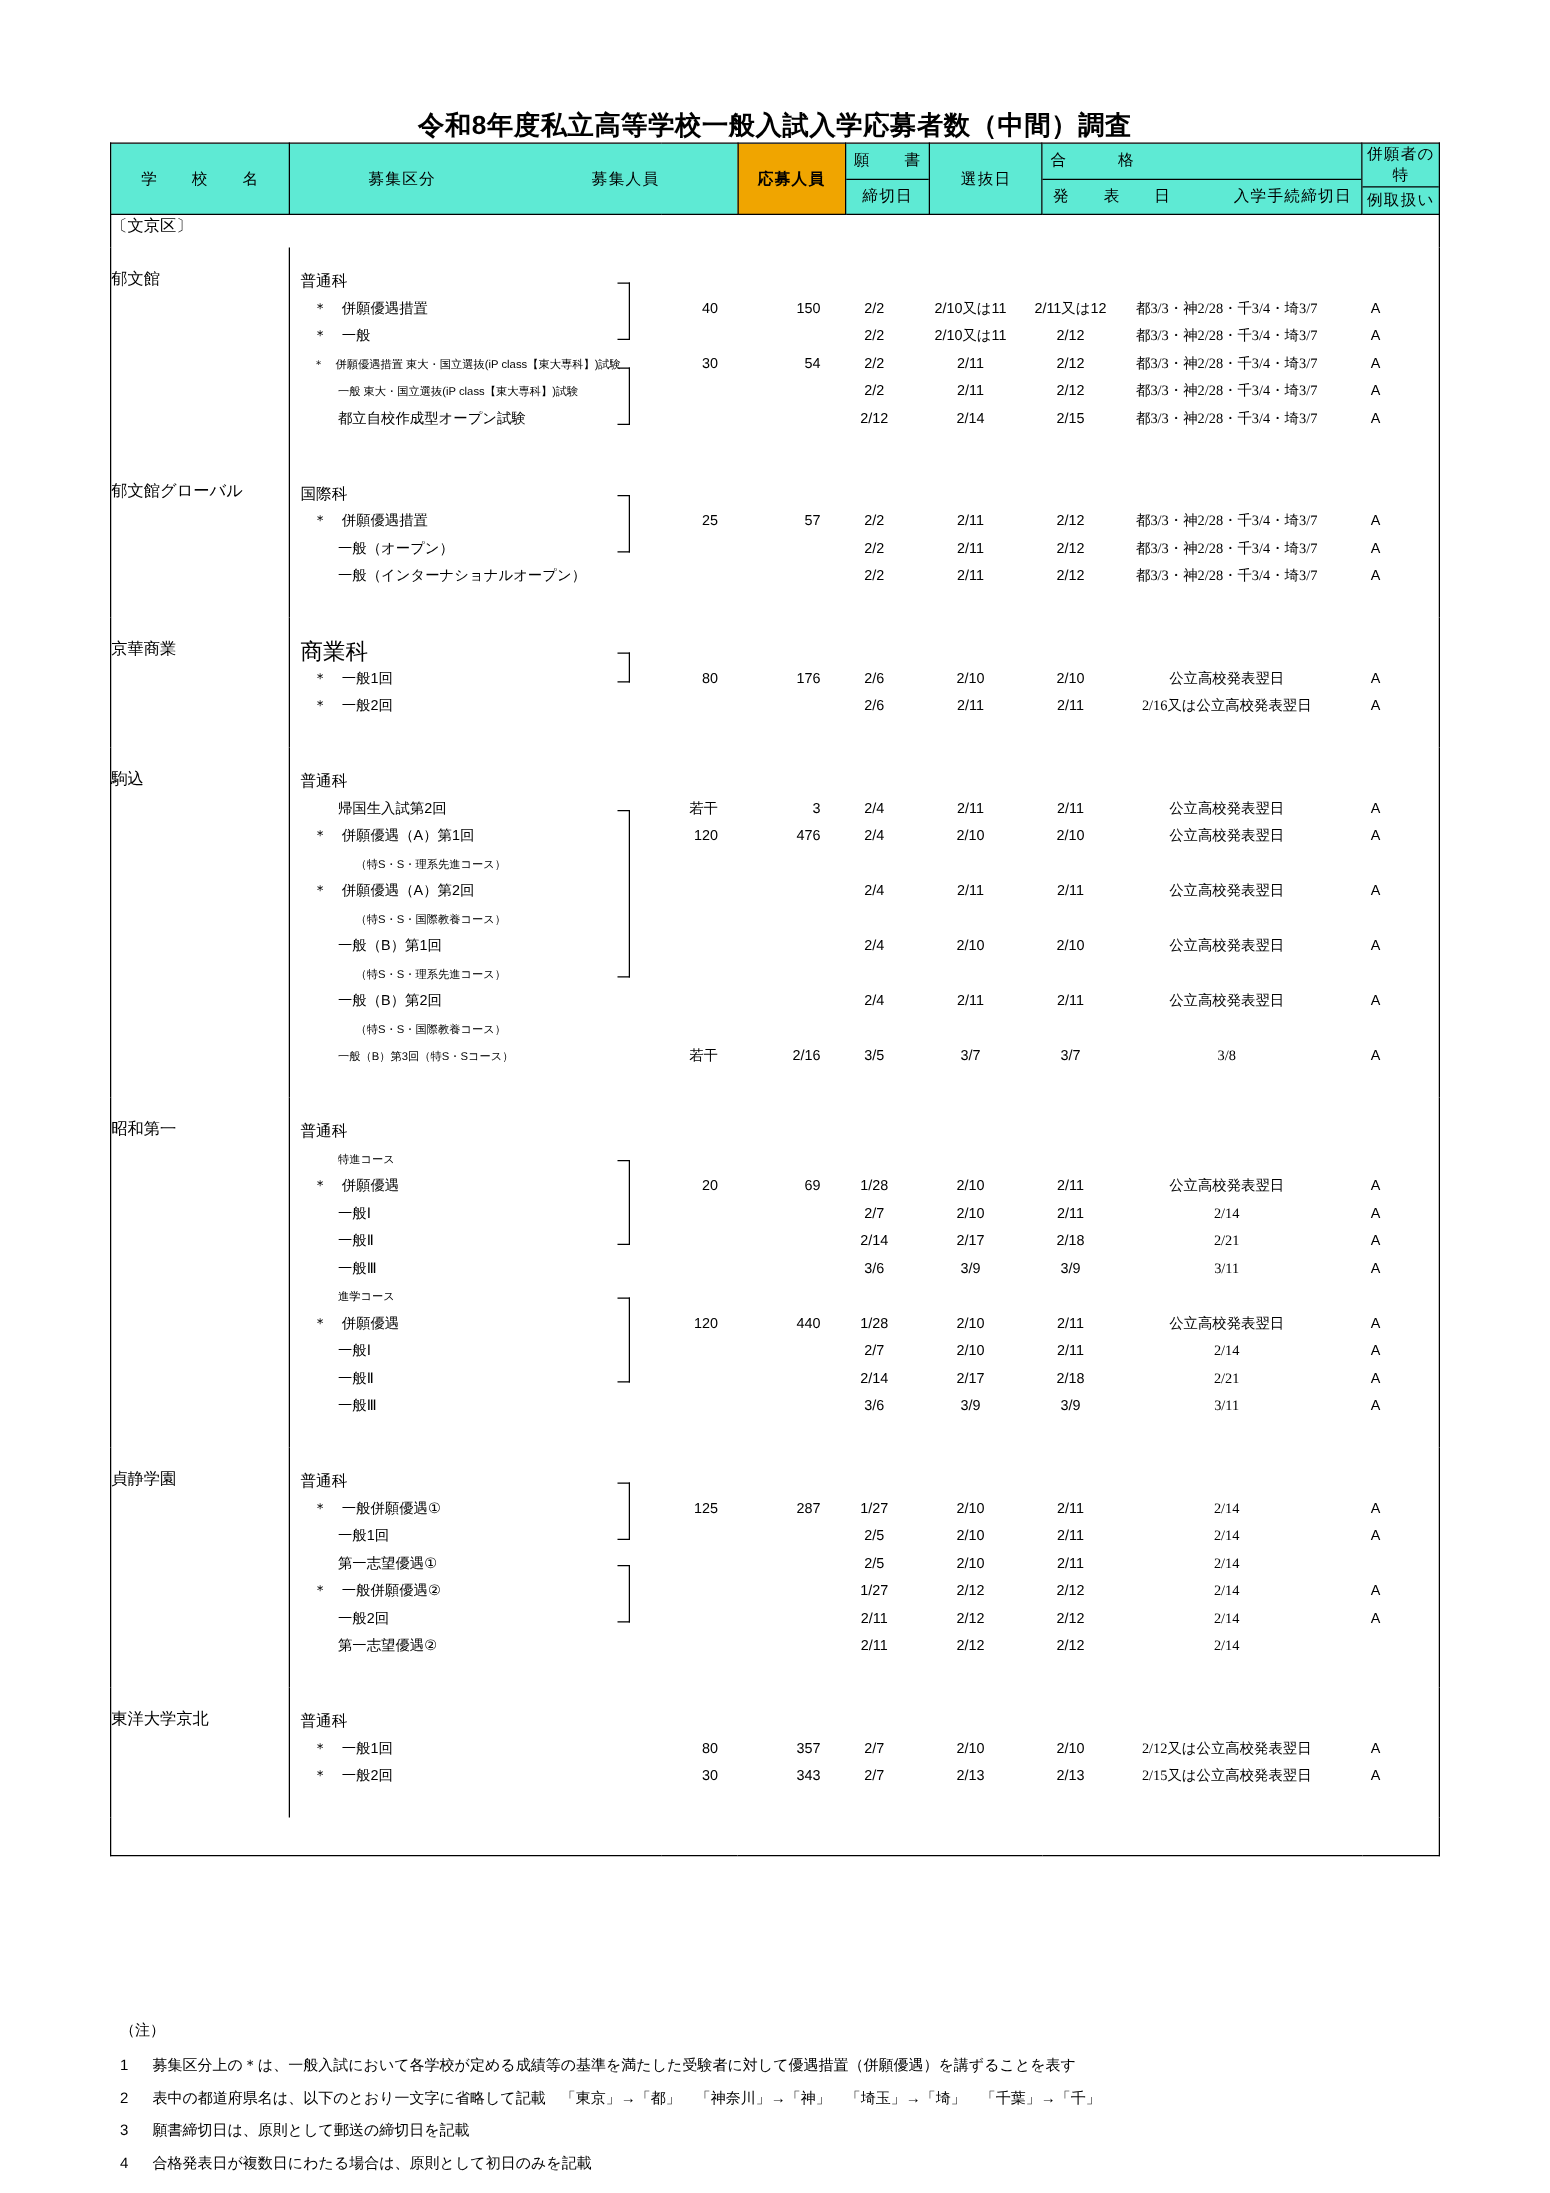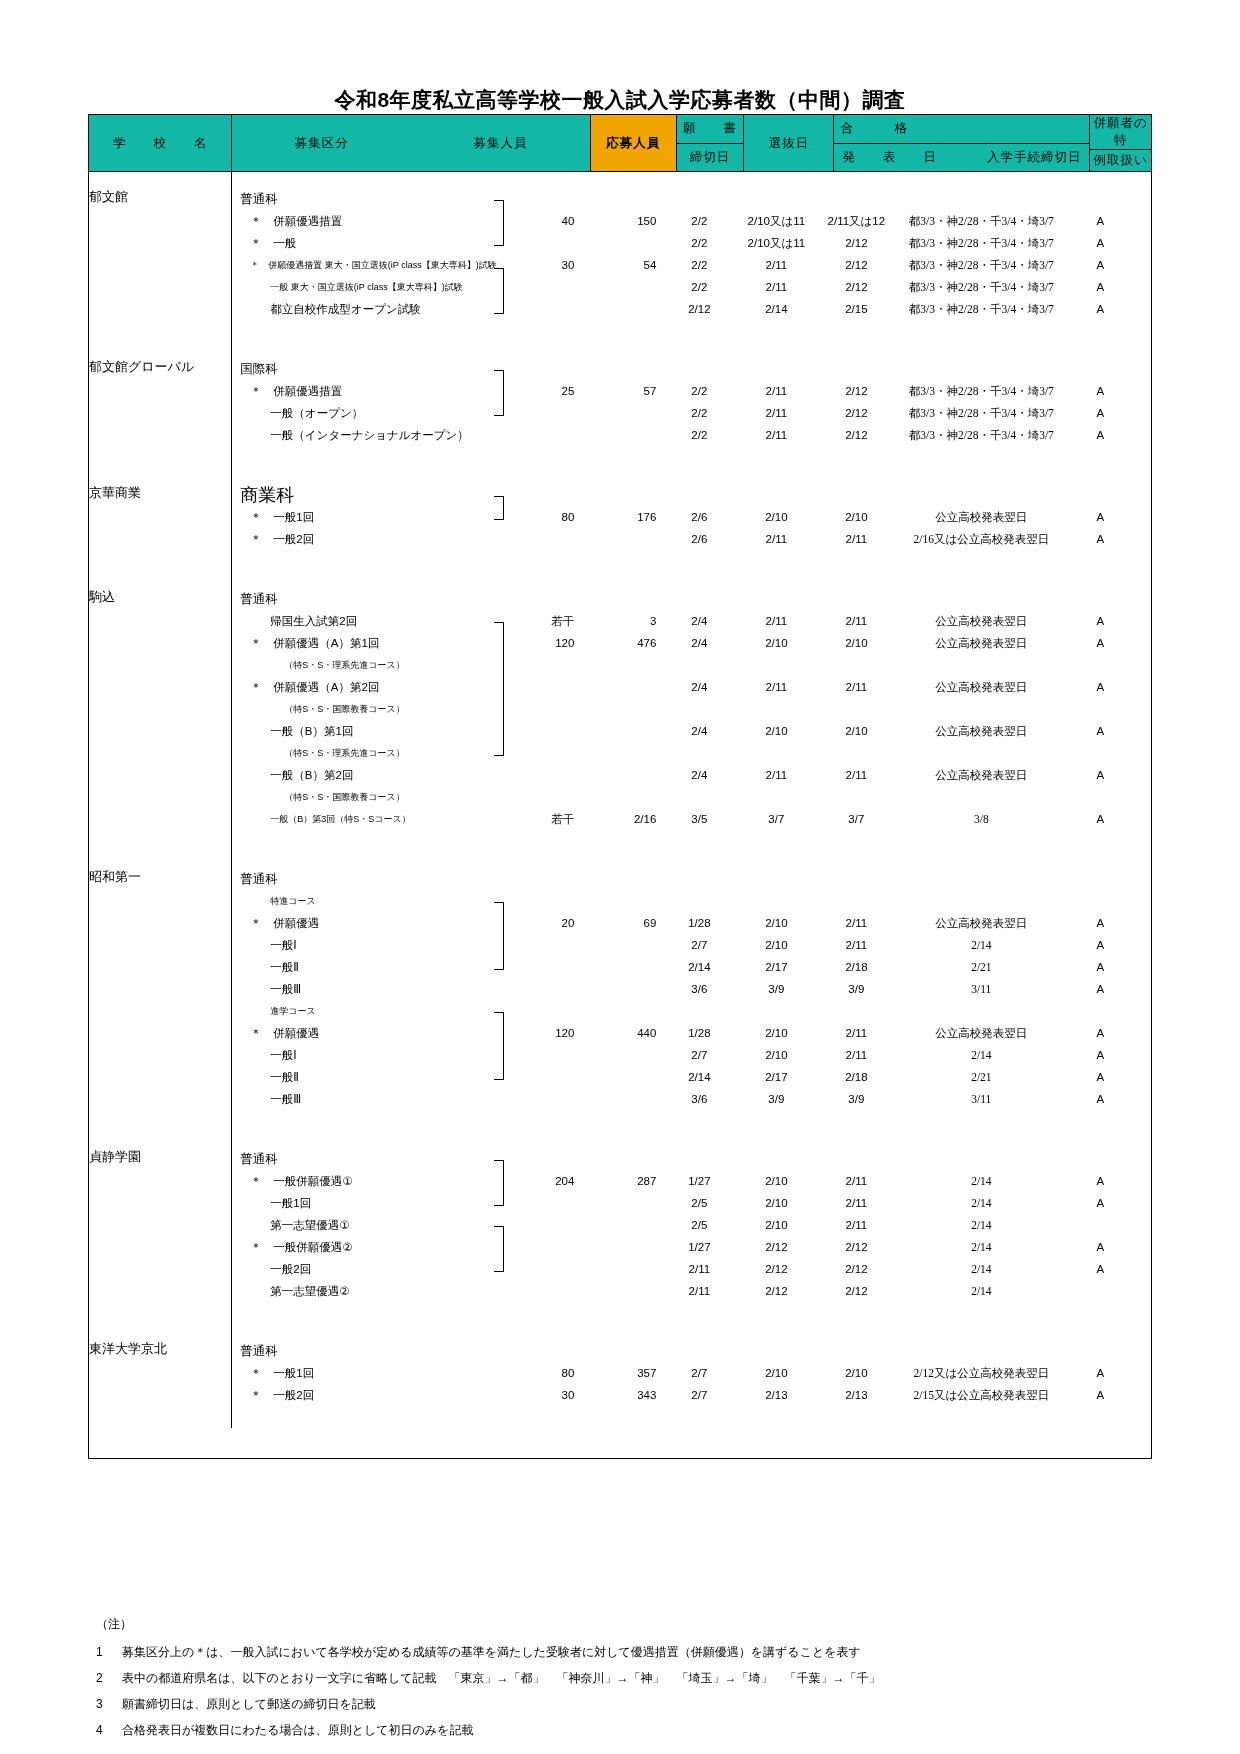--- a/index.html
+++ b/index.html
@@ -23,21 +23,21 @@
     width:1064px;
     table-layout:fixed;
     font-size:11.5px;
   }
   table.main td,table.main th{
     border:1px solid #000;
     padding:0;
     vertical-align:top;
   }
   thead td{
-    background:#14b8a6;
+    background:#5eead4;
     text-align:center;
     vertical-align:middle;
     font-size:12.5px;
     font-weight:normal;
     height:56px;
     letter-spacing:1px;
   }
   thead td.amount{
     background:#f0a500;
     font-weight:bold;
@@ -141,20 +141,23 @@
         </td>
         <td>
           <div class="hdr-split">
             <div class="top">併願者の特</div>
             <div class="bot">例取扱い</div>
           </div>
         </td>
       </tr>
     </thead>
     <tbody id="tbody">
+    <tr>
+          <td colspan="9" class="ward" style="height: 26px; border-bottom: none;">〔文京区〕</td>
+        </tr>
         <tr>
           <td class="school" style="border-top: none; border-bottom: none; padding-top: 16px;">郁文館</td>
           <td colspan="8" class="block relwrap" style="border-top: none; border-bottom: none; border-left: none; padding-top: 16px;">
             <div class="rowline">
               <div class="c-div" style="font-size: 12.5px;">普通科</div>
               <div class="c-num"></div>
               <div class="c-app"></div>
               <div class="c-gan"></div>
               <div class="c-sel"></div>
               <div class="c-ann"></div>
@@ -543,21 +546,21 @@
               <div class="c-num"></div>
               <div class="c-app"></div>
               <div class="c-gan"></div>
               <div class="c-sel"></div>
               <div class="c-ann"></div>
               <div class="c-tetu"></div>
               <div class="c-hei"></div>
             </div>
             <div class="rowline">
               <div class="c-div" style="padding-left: 18px;">＊　一般併願優遇①</div>
-              <div class="c-num">204</div>
+              <div class="c-num">125</div>
               <div class="c-app">287</div>
               <div class="c-gan">1/27</div>
               <div class="c-sel">2/10</div>
               <div class="c-ann">2/11</div>
               <div class="c-tetu">2/14</div>
               <div class="c-hei">A</div>
             </div>
             <div class="rowline">
               <div class="c-div indent1" style="padding-left: 38px;">一般1回</div>
               <div class="c-num"></div>

